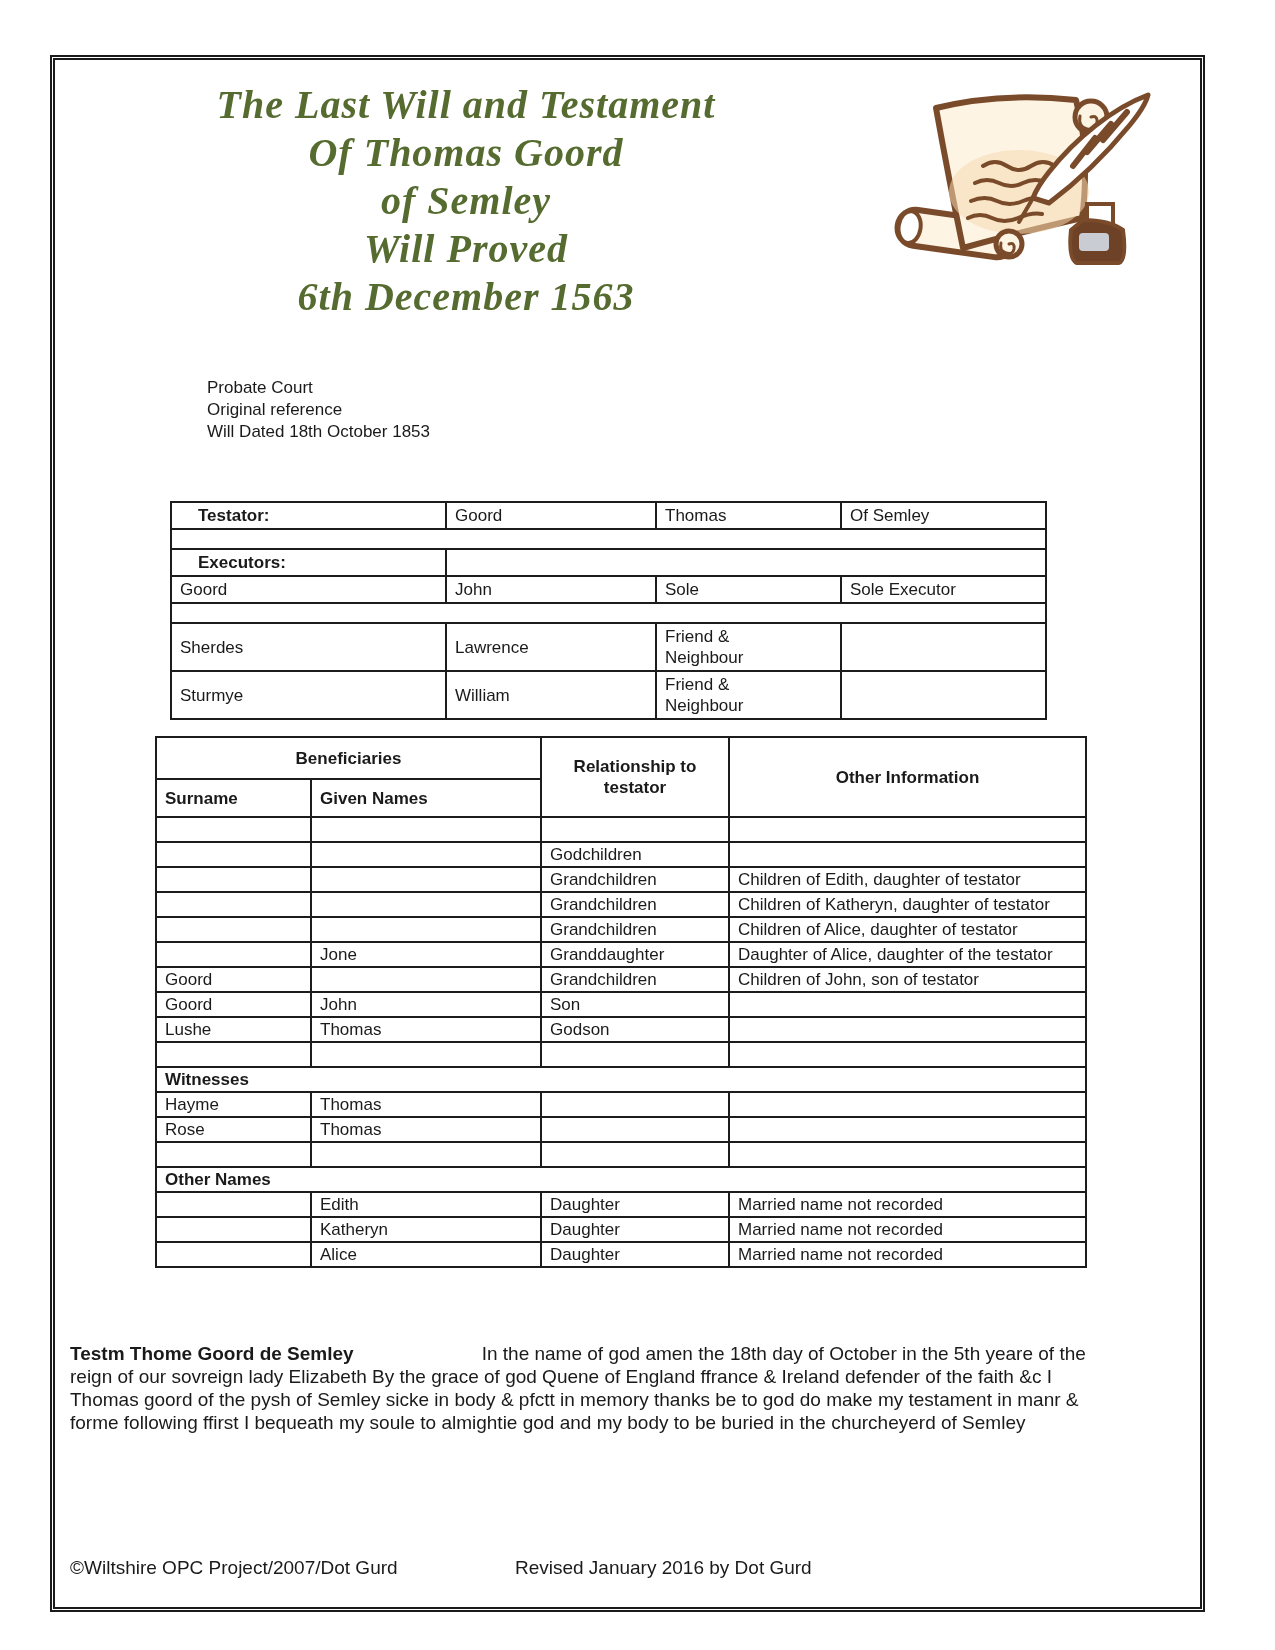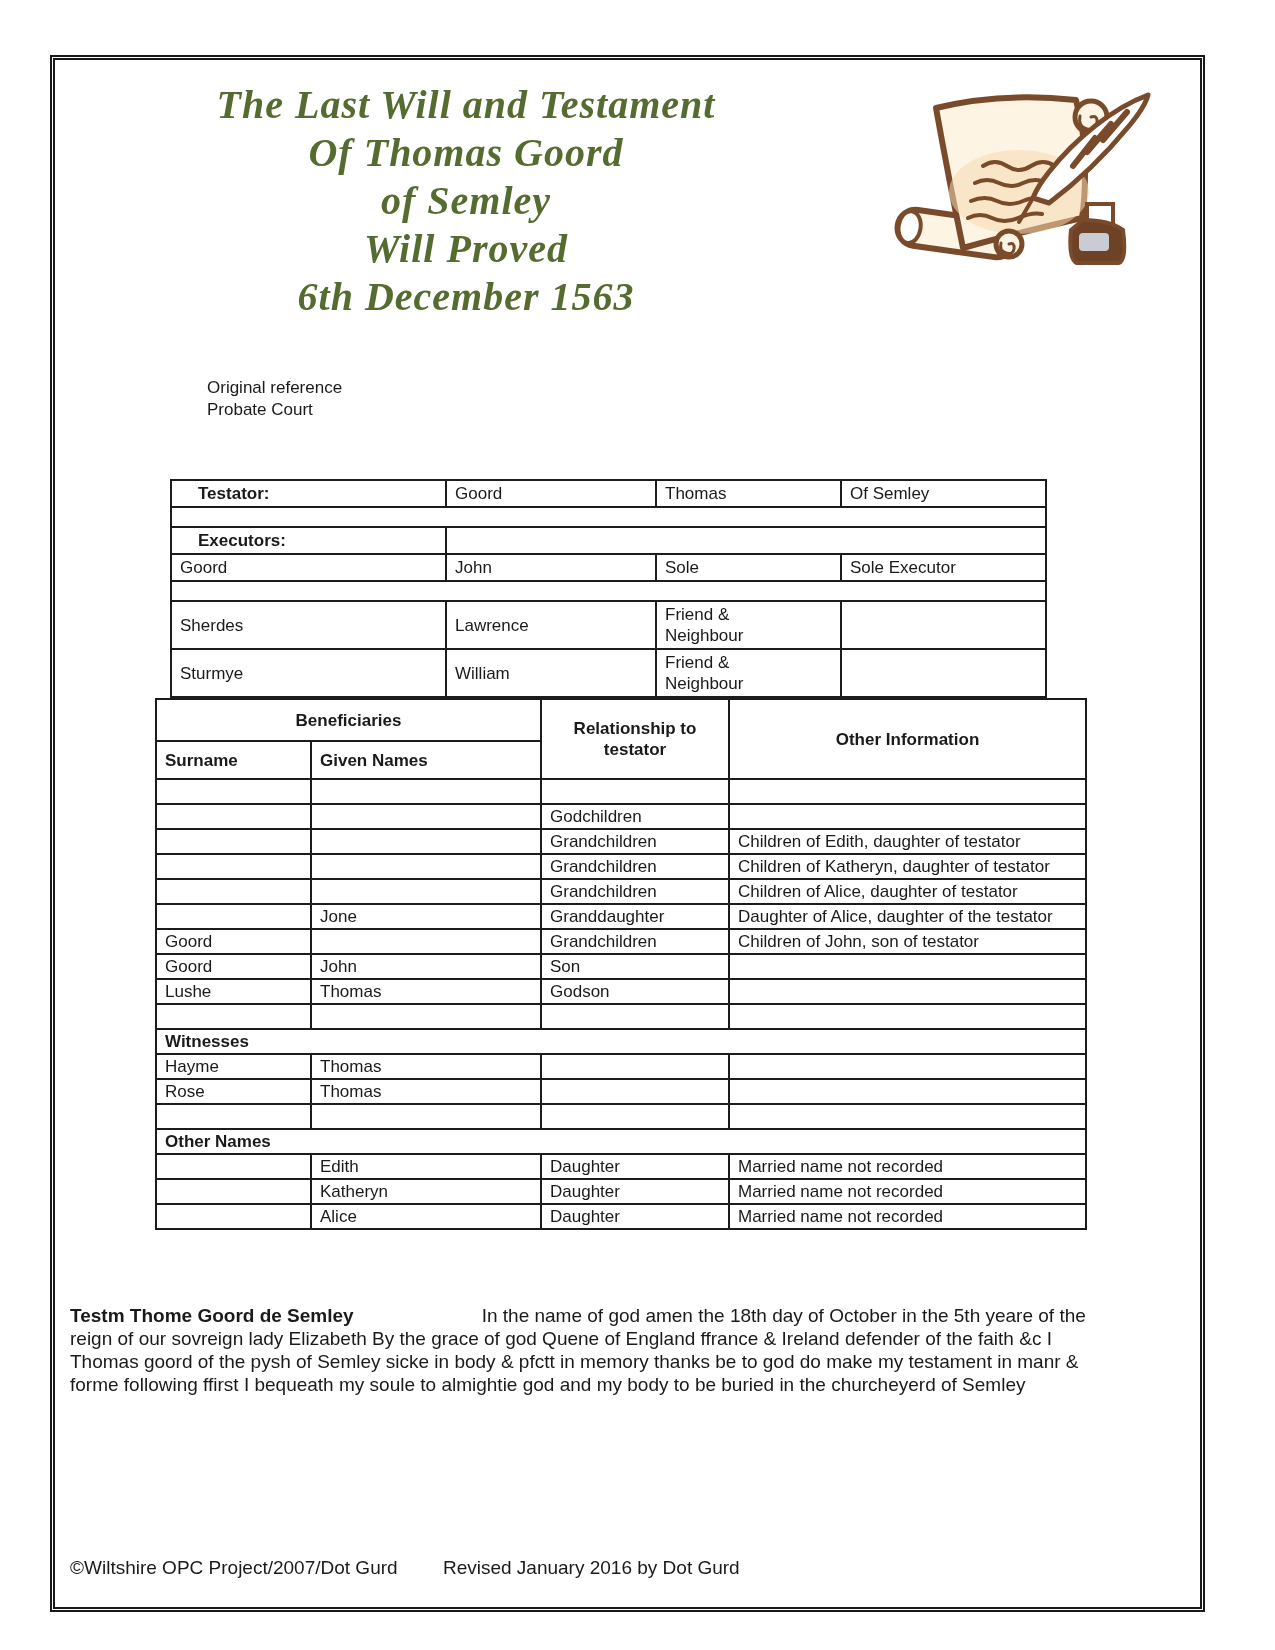--- a/index.html
+++ b/index.html
@@ -19,35 +19,35 @@
 
   
   table{border-collapse:collapse;table-layout:fixed;}
   td,th{border:2px solid #1c1c1c;font-size:17px;line-height:21px;
         padding:2px 8px;vertical-align:middle;white-space:pre-line;
         overflow:hidden;text-align:left;}
   .b{font-weight:700;padding-left:26px;}
   .section{font-weight:700;}
   .spacer{height:14px;line-height:10px;font-size:8px;}
   .will-table{margin:58px 0 0 115px;width:875px;}
-  .ben-table{margin:0 0 0 100px;width:930px;padding-left:26px;}
+  .ben-table{margin:16px 0 0 100px;width:930px;padding-left:26px;}
   .ben-table td{padding:1px 8px;}
   th{font-weight:700;}
   th.center{text-align:center;vertical-align:middle;}
   th.sub{height:32px;}
   th.top{height:36px;}
 
   
   .transcript{margin:74px 0 8px 15px;width:1045px;font-size:19px;line-height:23px;}
   .transcript .lead{font-weight:700;}
   .transcript .gap{display:inline-block;width:128px;}
 
   
   .footer{position:absolute;left:15px;bottom:28px;font-size:19px;}
-  .footer .revised{margin-left:40px;}
+  .footer .revised{margin-left:112px;}
 
   
   .ol{fill:none;stroke:var(--ol,#7a4b2a);stroke-linecap:round;stroke-linejoin:round;}
   .sheet{fill:var(--parch,#fdf4e4);stroke:var(--ol,#7a4b2a);stroke-linejoin:round;}
 </style>
 </head>
 <body>
 
 <div class="page" style="border-color: rgb(26, 26, 26);">
 
@@ -88,22 +88,23 @@
       <path class="ol" stroke-width="6" stroke="#f2b3a4" d="M244,68 L222,96"></path>
       <path class="ol" stroke-width="4" d="M182,128 L168,152"></path>
 
       <rect x="236" y="134" width="26" height="20" fill="#ffffff" stroke="#7a4b2a" stroke-width="4"></rect>
       <path d="M220,160 Q217,190 226,193 L268,193 Q276,190 272,160 Q258,150 232,150 Z" fill="#6d4226" stroke="#7a4b2a" stroke-width="4" stroke-linejoin="round"></path>
       <rect x="228" y="163" width="30" height="18" rx="4" fill="#c9ccd3"></rect>
     </svg>
   </div>
 
   <div class="reference">
+    <div>Probate Court</div>
     <div>Original reference</div>
-    <div>Probate Court</div>
+    <div>Will Dated 18th October 1853</div>
   </div>
 
   <table class="will-table">
     <colgroup>
         <col style="width:275px">
         <col style="width:210px">
         <col style="width:185px">
         <col style="width:205px">
       </colgroup>
     <tbody id="will-tbody">

